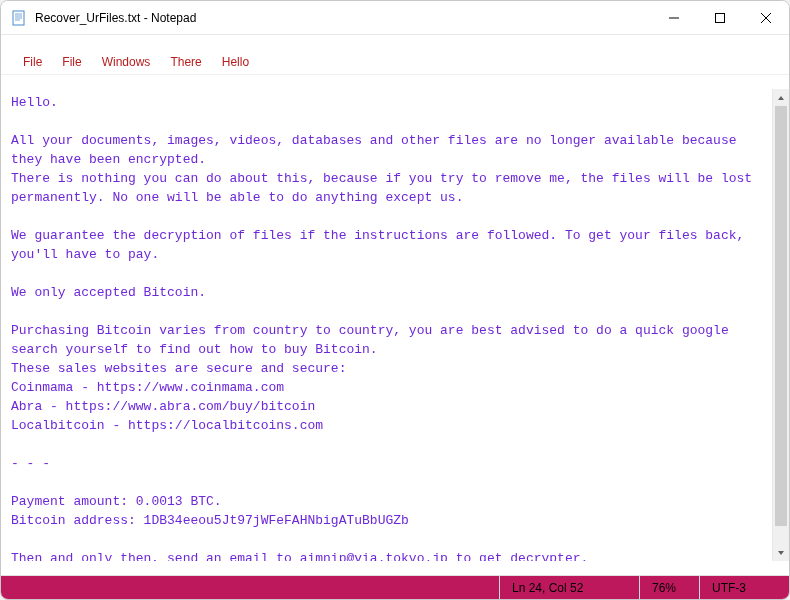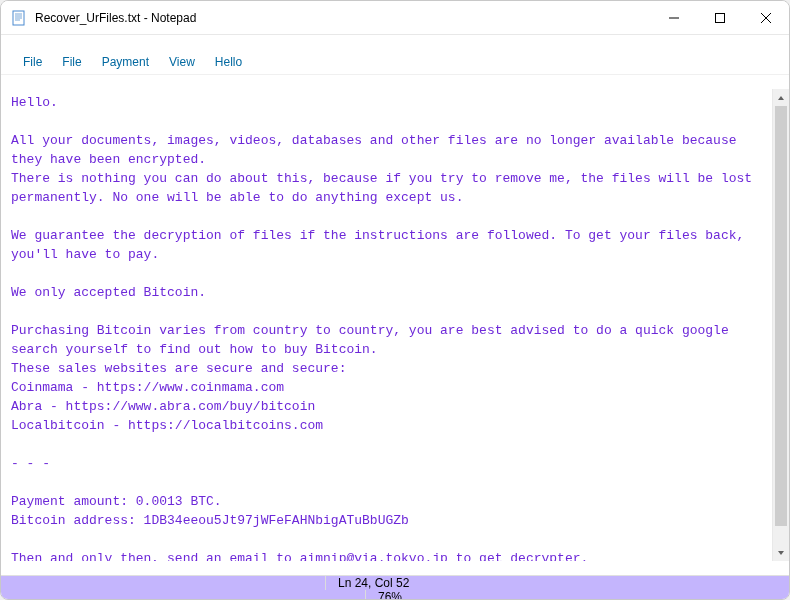--- a/index.html
+++ b/index.html
@@ -65,21 +65,21 @@
     .win-btn svg {
       display: block;
     }
     .menubar {
       height: 26px;
       background: #ffffff;
       display: flex;
       align-items: center;
       padding-left: 12px;
       font-size: 12px;
-      color: #0369a1;
+      color: #b91c1c;
       border-bottom: 1px solid #f0f0f0;
     }
     .menu-item {
       padding: 4px 10px;
       cursor: pointer;
     }
     .content-area {
       flex: 1;
       display: flex;
       overflow: hidden;
@@ -123,27 +123,26 @@
       background: #cdcdcd;
       border-radius: 0;
     }
     .scroll-arrow.bottom {
       position: absolute;
       bottom: 0;
       width: 100%;
     }
     .statusbar {
       height: 24px;
-      background: #c4b5fd;
+      background: #be185d;
       border-top: 1px solid #e0e0e0;
       display: flex;
       align-items: center;
       font-size: 12px;
       color: #000;
-      flex-direction: column;
     }
     .status-cell {
       padding: 0 12px;
       border-left: 1px solid #dcdcdc;
       height: 100%;
       display: flex;
       align-items: center;
     }
     .status-spacer {
       flex: 1;
@@ -181,22 +180,22 @@
             <line x1="0" y1="0" x2="10" y2="10" stroke="#000" stroke-width="1"></line>
             <line x1="10" y1="0" x2="0" y2="10" stroke="#000" stroke-width="1"></line>
           </svg>
       </div>
     </div>
   </div>
 
   <div class="menubar">
     <div class="menu-item">File</div>
     <div class="menu-item">File</div>
-    <div class="menu-item">Payment</div>
-    <div class="menu-item">View</div>
+    <div class="menu-item">Windows</div>
+    <div class="menu-item">There</div>
     <div class="menu-item">Hello</div>
   </div>
 
   <div class="content-area">
     <div class="editor" id="editor"><p>Hello.</p><p>&nbsp;</p><p>All your documents, images, videos, databases and other files are no longer available because they have been encrypted.</p><p>There is nothing you can do about this, because if you try to remove me, the files will be lost permanently. No one will be able to do anything except us.</p><p>&nbsp;</p><p>We guarantee the decryption of files if the instructions are followed. To get your files back, you'll have to pay.</p><p>&nbsp;</p><p>We only accepted Bitcoin.</p><p>&nbsp;</p><p>Purchasing Bitcoin varies from country to country, you are best advised to do a quick google search yourself to find out how to buy Bitcoin.</p><p>These sales websites are secure and secure:</p><p>Coinmama - https://www.coinmama.com</p><p>Abra - https://www.abra.com/buy/bitcoin</p><p>Localbitcoin - https://localbitcoins.com</p><p>&nbsp;</p><p>- - -</p><p>&nbsp;</p><p>Payment amount: 0.0013 BTC.</p><p>Bitcoin address: 1DB34eeou5Jt97jWFeFAHNbigATuBbUGZb</p><p>&nbsp;</p><p>Then and only then, send an email to aimnip@via.tokyo.jp to get decrypter.</p><p>&nbsp;</p><p>&nbsp;</p></div>
     <div class="scrollbar">
       <div class="scroll-arrow">
         <svg width="8" height="8" viewBox="0 0 8 8">
             <path d="M4 2 L7 6 L1 6 Z" fill="#606060"></path>
           </svg>

